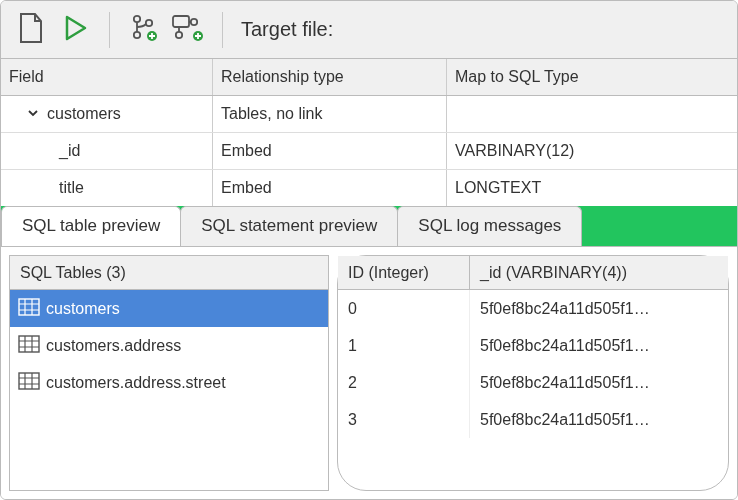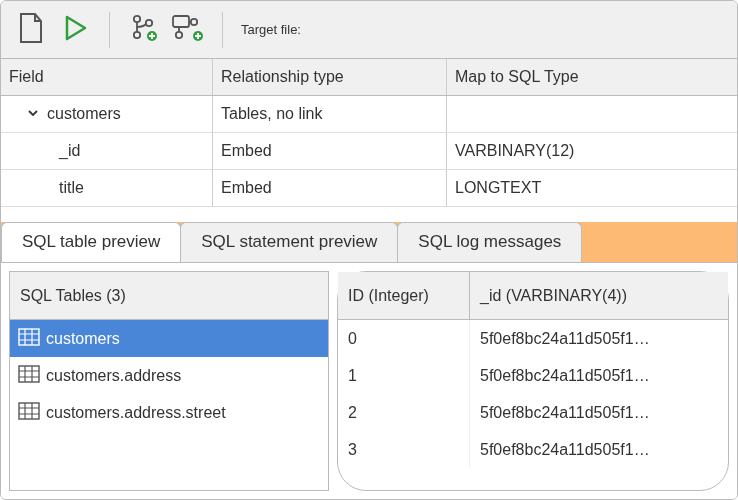--- a/index.html
+++ b/index.html
@@ -2,45 +2,45 @@
 <html><head>
 <meta charset="utf-8">
 <style>
   * { box-sizing: border-box; }
   html, body { margin: 0; padding: 0; font-family: -apple-system, 'Segoe UI', Arial, sans-serif; font-size: 16px; color: #333; background: #fff; }
   .app { width: 738px; height: 500px; border: 1px solid #bbb; border-radius: 6px; display: flex; flex-direction: column; overflow: hidden; }
 
   .toolbar { height: 58px; background: #f0f0f0; border-bottom: 1px solid #bbb; display: flex; align-items: center; padding: 0 8px; gap: 0; }
   .tbtn { width: 44px; height: 42px; display: flex; align-items: center; justify-content: center; cursor: pointer; border-radius: 4px; }
   .tsep { width: 1px; height: 36px; background: #c7c7c7; margin: 0 12px; }
-  .target-label { font-size: 13px; color: #333; margin: 0 10px 0 6px; }
+  .target-label { font-size: 20px; color: #333; margin: 0 10px 0 6px; }
   .target-input { flex: 1; height: 38px; border: 1px solid #bbb; background: #fff; font-size: 17px; padding: 0 12px; margin-right: 8px; }
 
   .schema { display: flex; flex-direction: column; }
   .schema-head, .schema-row { display: flex; height: 37px; align-items: center; }
   .schema-head { background: #f0f0f0; border-bottom: 1px solid #bbb; }
   .schema-row { border-bottom: 1px solid #ddd; }
   .cell { padding: 0 8px; border-right: 1px solid #ccc; height: 100%; display: flex; align-items: center; overflow: hidden; white-space: nowrap; }
   .cell:last-child { border-right: none; }
   .c-field { width: 212px; }
   .c-rel   { width: 234px; }
   .c-map   { flex: 1; }
   .indent1 .c-field { padding-left: 26px; }
   .indent2 .c-field { padding-left: 58px; }
   .chev { display:inline-block; width:14px; margin-right:6px; }
 
-  .tabs { display: flex; background: #fdba74; position: relative; top:-1px;margin-top:16px; }
+  .tabs { display: flex; background: #22c55e; position: relative; top:-1px; }
   .tab { padding: 9px 20px 10px; font-size: 17px; border: 1px solid #bbb; border-bottom: none; border-top-left-radius: 6px; border-top-right-radius: 6px; background: #f0f0f0; cursor: pointer; margin-right: -1px; position: relative; }
   .tab.active { background: #fff; z-index: 2; }
   .tabcontent { display: flex; gap: 8px; padding: 8px; flex: 1; background:#fff; border-top:1px solid #bbb; margin-top:-1px; }
 
   .panel { border: 1px solid #bbb; display: flex; flex-direction: column; }
   .left { width: 320px; }
   .right { flex: 1; border-radius: 29px; }
-  .phead { display: flex; height: 48px; background: #f0f0f0; border-bottom: 1px solid #bbb; }
+  .phead { display: flex; height: 34px; background: #f0f0f0; border-bottom: 1px solid #bbb; }
   .phcell { padding: 0 10px; display: flex; align-items: center; border-right: 1px solid #bbb; }
   .phcell:last-child { border-right: none; }
   .left .phcell { flex: 1; }
   .r-id { width: 132px; }
   .r-col { flex: 1; }
 
   .lrow { height: 37px; display: flex; align-items: center; padding: 0 8px; gap: 6px; cursor: pointer; }
   .lrow.selected { background: #4a86d8; color: #fff; }
   .lrow svg .grid-stroke { stroke: #555; }
   .lrow.selected svg .grid-stroke { stroke: #fff; }

